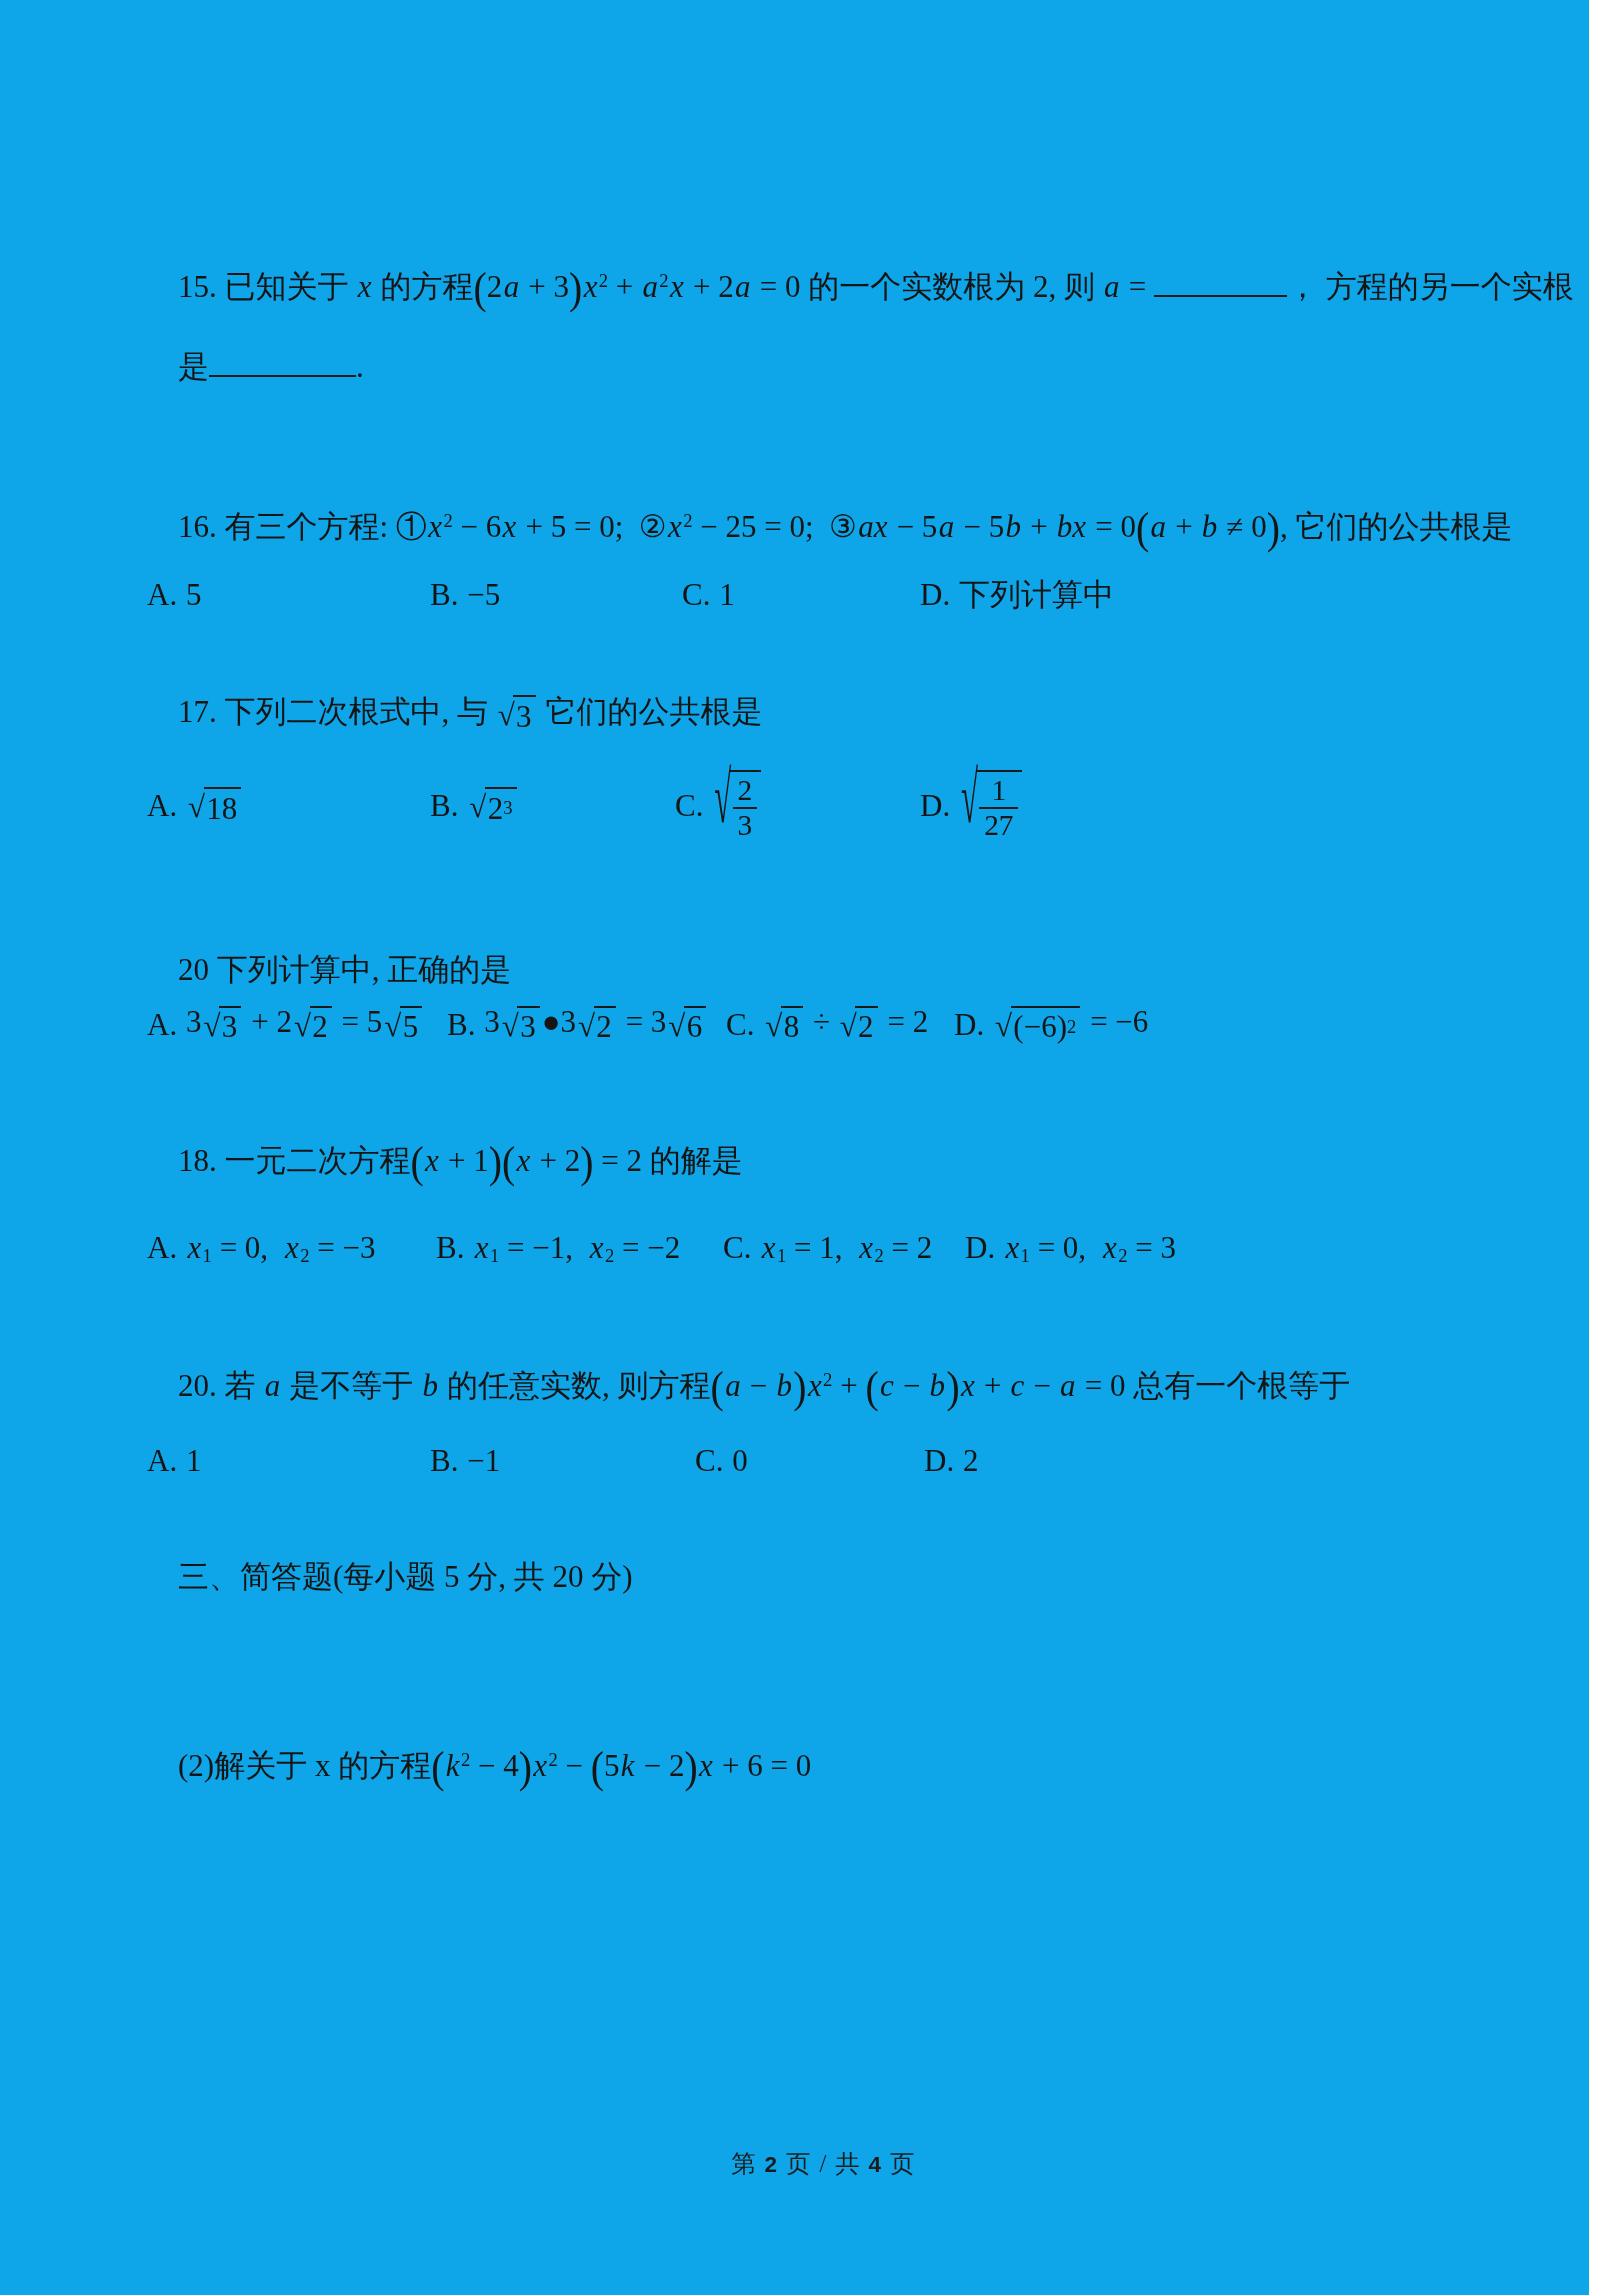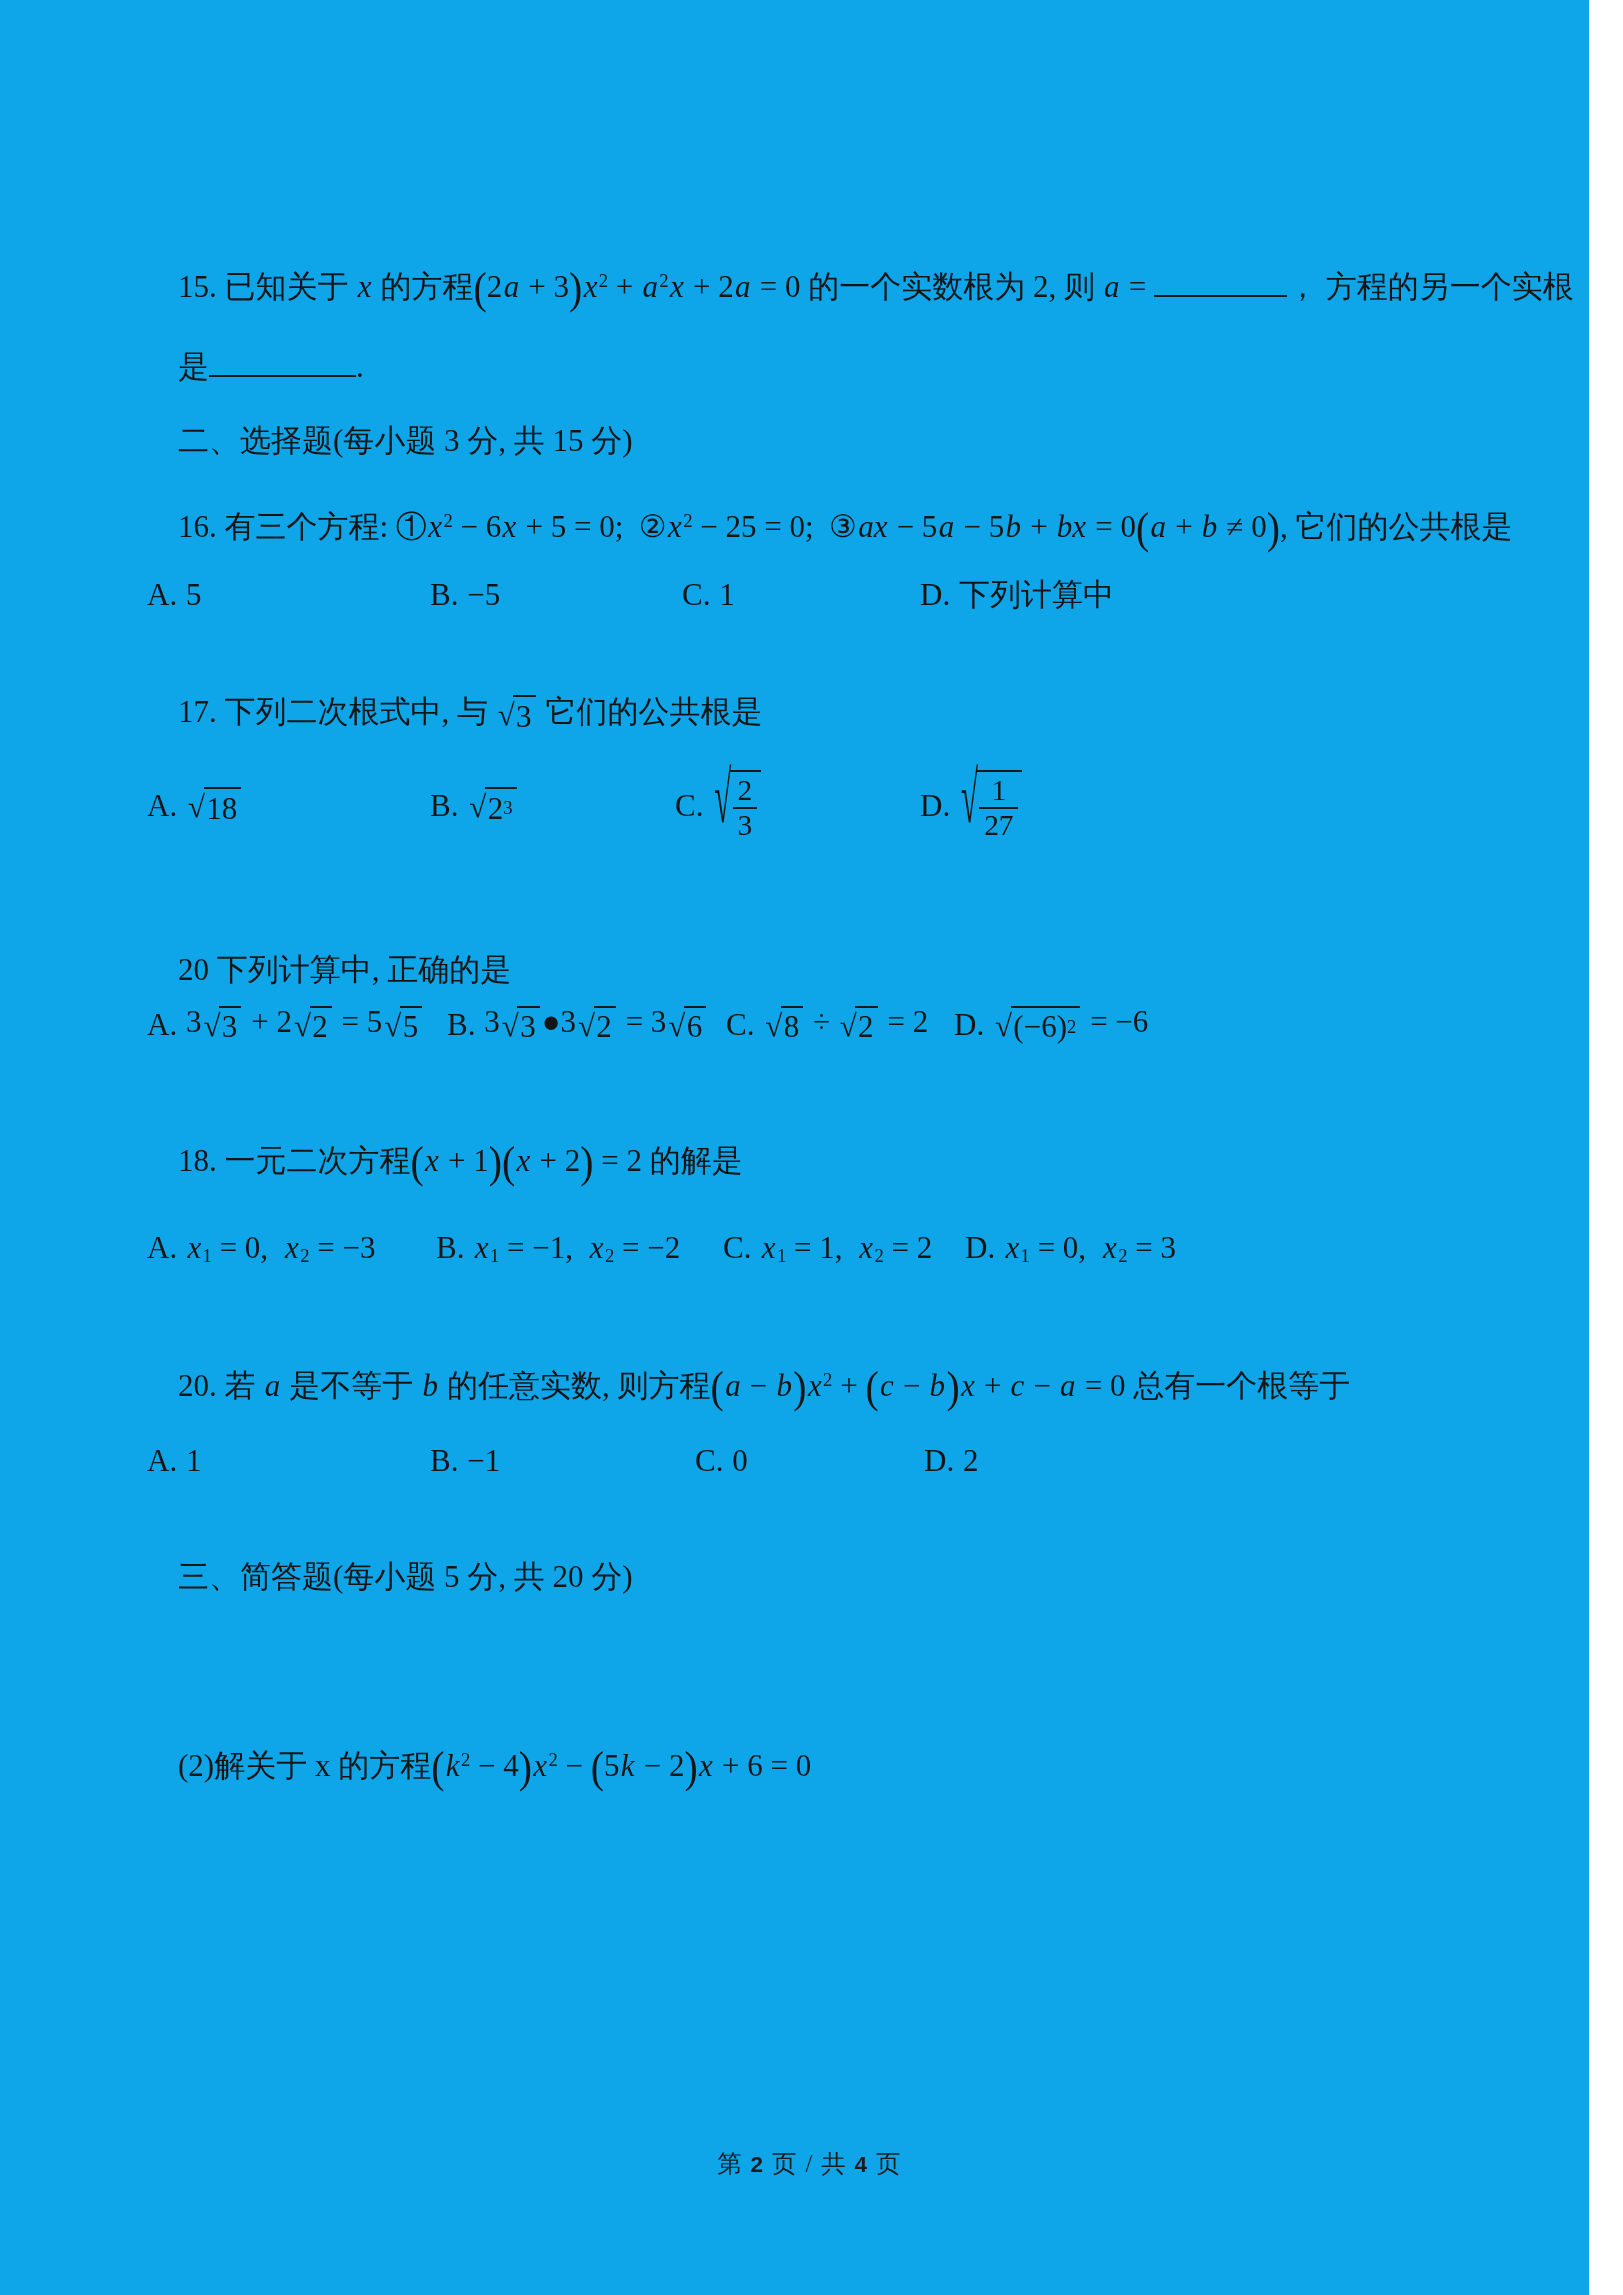--- a/index.html
+++ b/index.html
@@ -80,42 +80,40 @@
   .footer{
     position:absolute;
     top:2119px;
     left:0;
     width:100%;
     text-align:center;
     font-size:24.5px;
     letter-spacing:1.4px;
     color:#1c1c1c;
     white-space:pre;
+    padding-left:14px;
   }
   .footer b{
     font-weight:700;
     font-family:"Liberation Sans","DejaVu Sans",sans-serif;
     font-size:22.5px;
   }
 </style>
 </head>
 <body>
 
 <div class="page">
 
   <div class="line" style="top:225px">
     <span class="math"><span class="mr">15. 已知关于 </span><span class="mi">x</span><span class="mr"> 的方程</span><span class="mp">(</span><span class="mr">2</span><span class="mi">a</span><span class="mr"> + 3</span><span class="mp">)</span><span class="mi">x</span><sup class="ms">2</sup><span class="mr"> + </span><span class="mi">a</span><sup class="ms">2</sup><span class="mi">x</span><span class="mr"> + 2</span><span class="mi">a</span><span class="mr"> = 0 的一个实数根为 2, 则 </span><span class="mi">a</span><span class="mr"> = </span><span class="blank" style="width: 133px;"></span><span class="mr">， 方程的另一个实根</span></span>
   </div>
   <div class="line" style="top:305px">
     <span class="math"><span class="mr">是</span><span class="blank" style="width: 147px;"></span><span class="mr">.</span></span>
   </div>
 
-  <div class="line" style="top:383px">
-    <span>二、选择题(每小题 3 分, 共 15 分)</span>
-  </div>
 
   <div class="line" style="top:469px">
     <span class="math"><span class="mr">16. 有三个方程: ①</span><span class="mi">x</span><sup class="ms">2</sup><span class="mr"> − 6</span><span class="mi">x</span><span class="mr"> + 5 = 0;  ②</span><span class="mi">x</span><sup class="ms">2</sup><span class="mr"> − 25 = 0;  ③</span><span class="mi">ax</span><span class="mr"> − 5</span><span class="mi">a</span><span class="mr"> − 5</span><span class="mi">b</span><span class="mr"> + </span><span class="mi">bx</span><span class="mr"> = 0</span><span class="mp">(</span><span class="mi">a</span><span class="mr"> + </span><span class="mi">b</span><span class="mr"> ≠ 0</span><span class="mp">)</span><span class="mr">, 它们的公共根是</span></span>
   </div>
   <div class="opt" style="left:147px;top:574px;height:41px">
     <span class="opt-label">A.</span>
     <span class="math"><span class="mr">5</span></span>
   </div>
   <div class="opt" style="left:430px;top:574px;height:41px">
     <span class="opt-label">B.</span>

